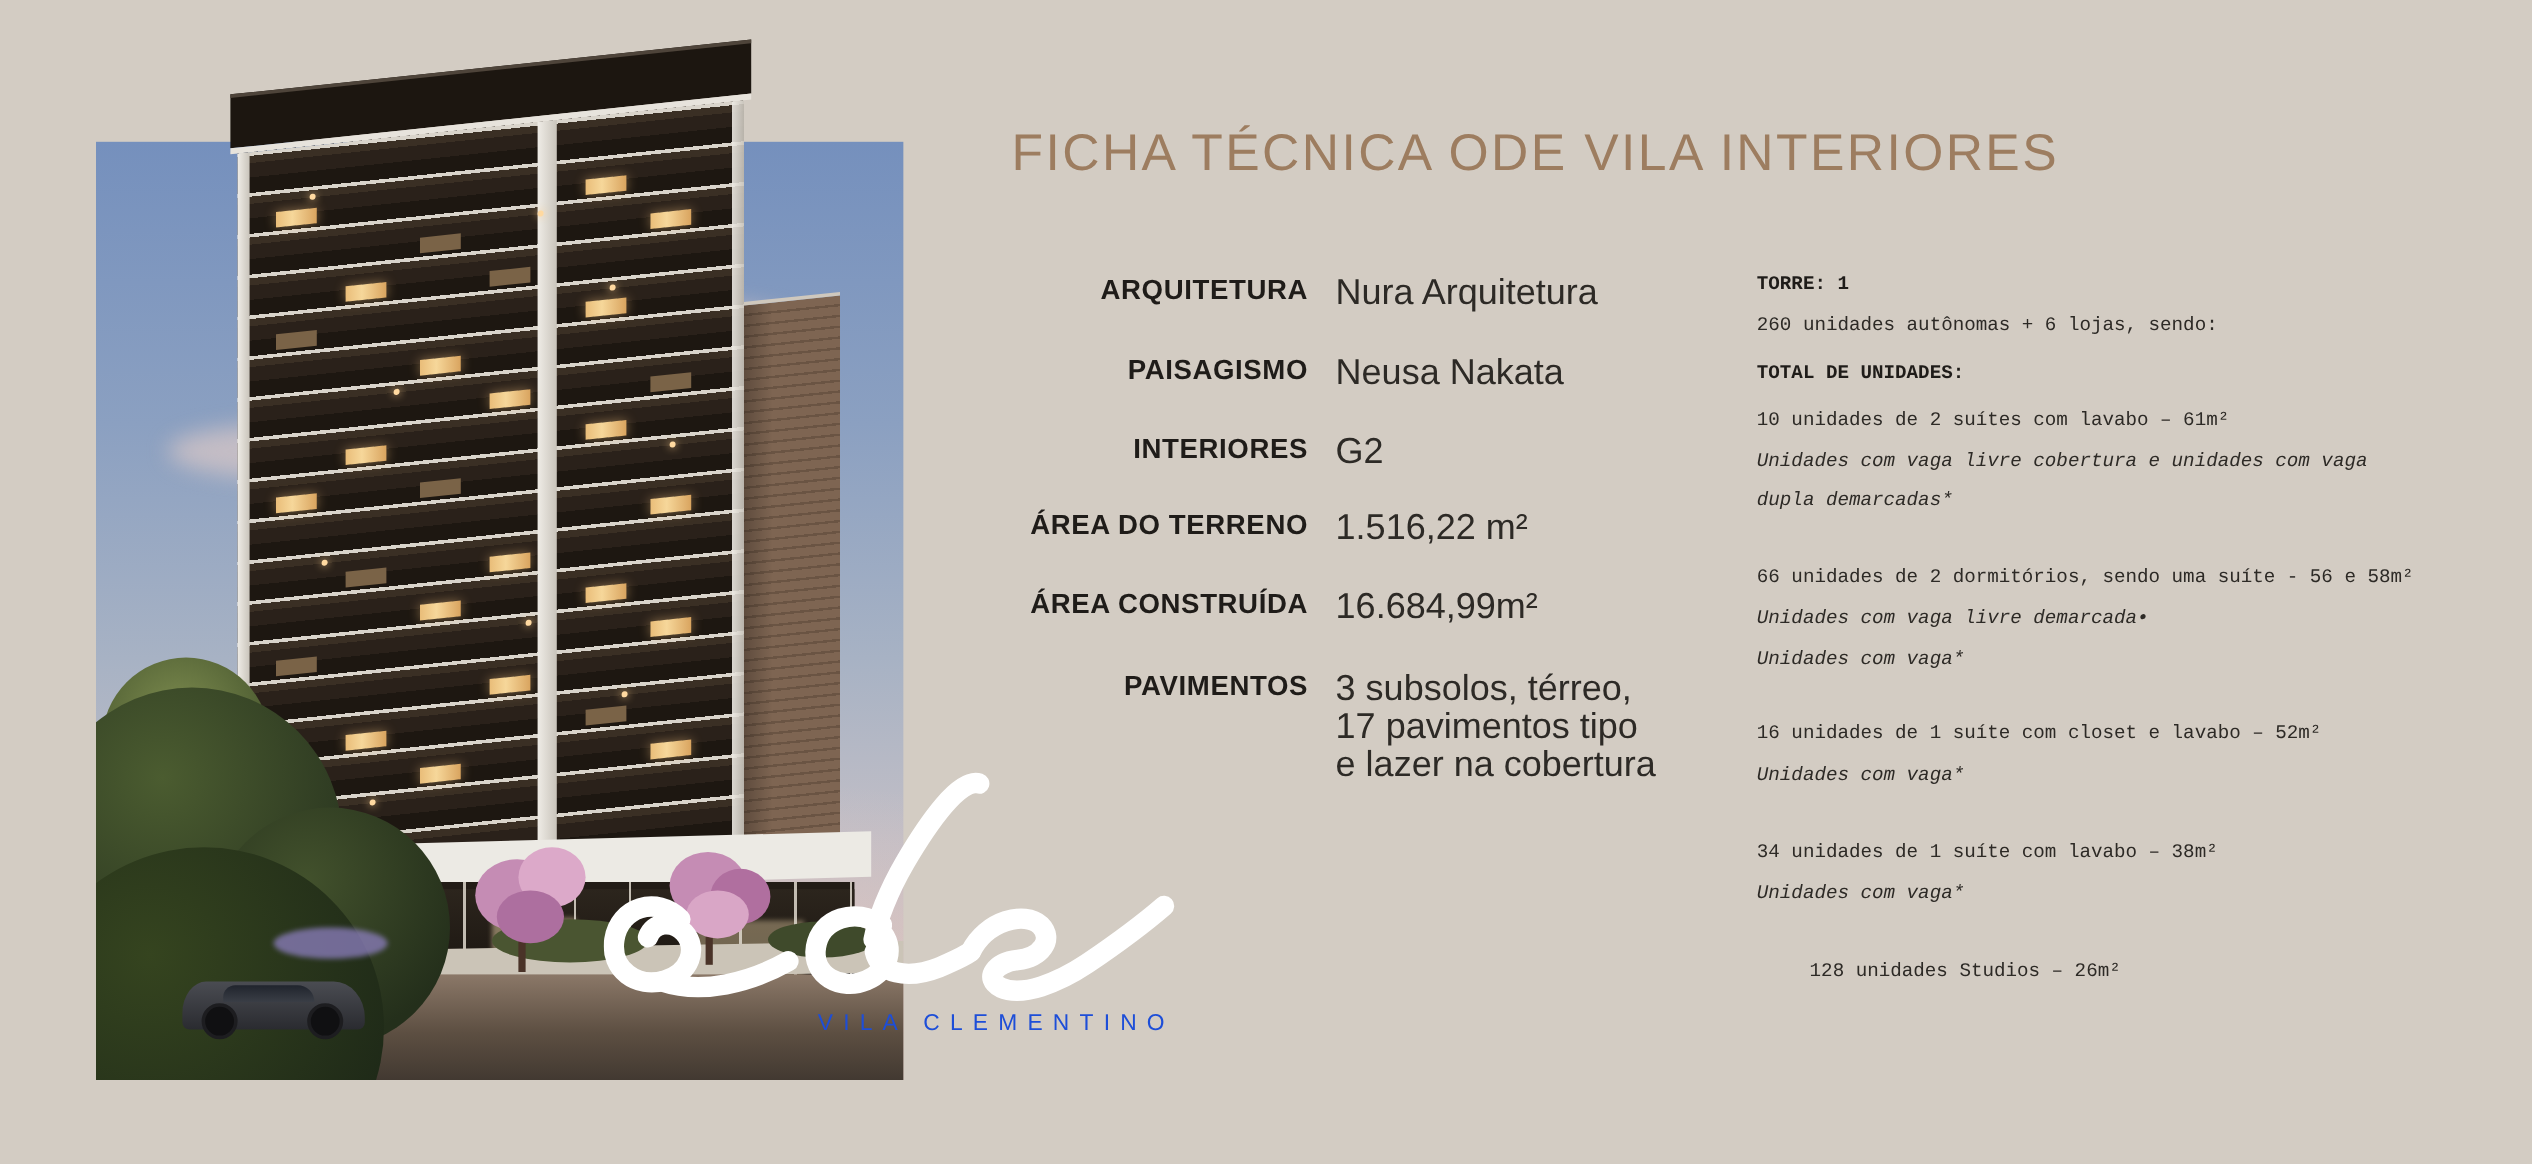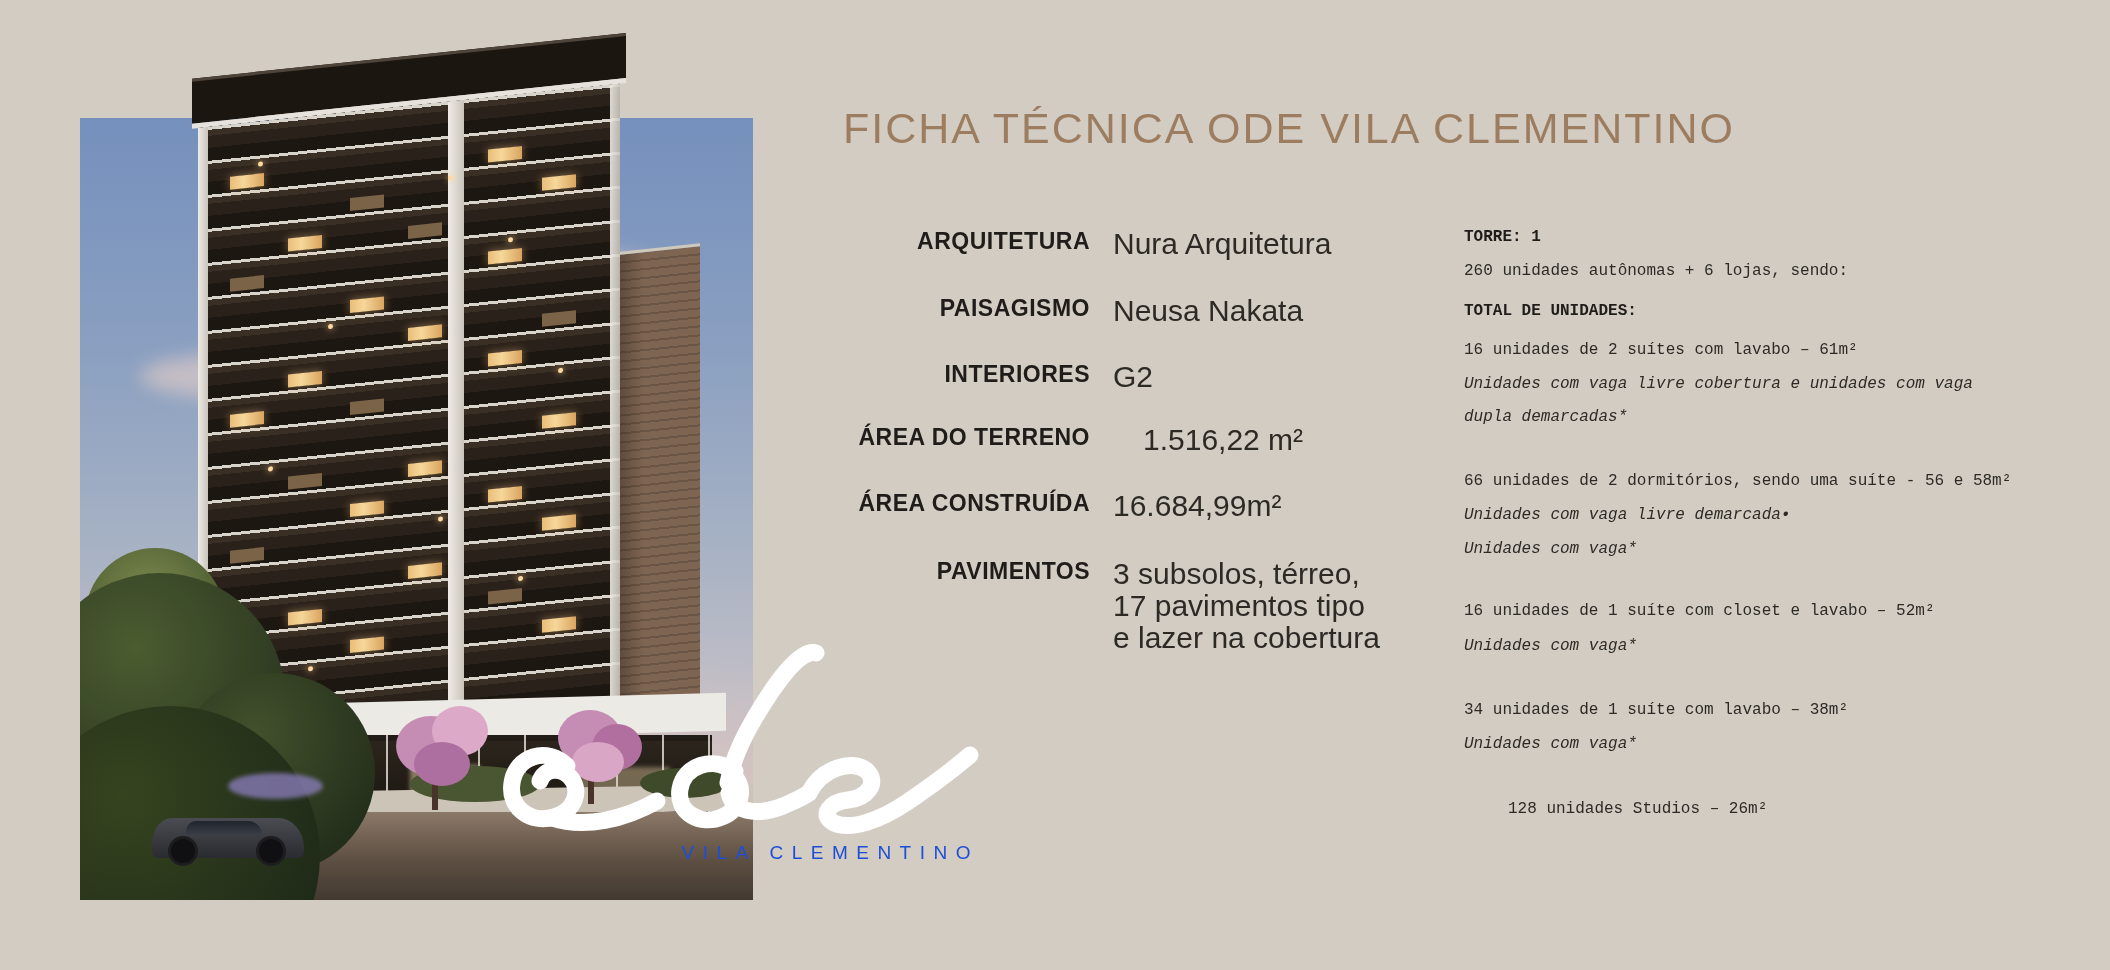--- a/index.html
+++ b/index.html
@@ -218,56 +218,56 @@
       <path d="M 49 178 C 82 189 122 179 154 161"></path>
       <path d="M 232 131 C 210 116 181 125 177 149 C 173 173 198 186 219 177 C 238 169 243 149 231 136"></path>
       <path d="M 313 13 C 297 8 271 45 251 79 C 237 103 228 127 225 143"></path>
       <path d="M 226 153 C 230 171 252 177 280 166 C 291 161 299 158 306 153"></path>
       <path d="M 306 153 C 319 127 351 119 364 131 C 376 143 364 158 345 160 C 327 162 316 175 331 183 C 349 191 379 179 403 163 C 431 144 452 128 467 115"></path>
     </g>
   </svg>
   <div class="logo-caption">VILA CLEMENTINO</div>
 </div>
 
-<div class="title">FICHA TÉCNICA ODE VILA CLEMENTINO</div>
+<div class="title">FICHA TÉCNICA ODE VILA INTERIORES</div>
 
 <div class="spec-row" style="top:228px;">
   <div class="spec-label">ARQUITETURA</div>
   <div class="spec-value">Nura Arquitetura</div>
 </div>
 <div class="spec-row" style="top:295px;">
   <div class="spec-label">PAISAGISMO</div>
   <div class="spec-value">Neusa Nakata</div>
 </div>
 <div class="spec-row" style="top:361px;">
   <div class="spec-label">INTERIORES</div>
   <div class="spec-value">G2</div>
 </div>
-<div class="spec-row" style="top:424px;gap:30px;">
+<div class="spec-row" style="top:424px;">
   <div class="spec-label">ÁREA DO TERRENO</div>
   <div class="spec-value">1.516,22 m²</div>
 </div>
 <div class="spec-row" style="top:490px;">
   <div class="spec-label">ÁREA CONSTRUÍDA</div>
   <div class="spec-value">16.684,99m²</div>
 </div>
 <div class="spec-row" style="top:558px;">
   <div class="spec-label">PAVIMENTOS</div>
   <div class="spec-value">
     <div>3 subsolos, térreo,</div>
     <div>17 pavimentos tipo</div>
     <div>e lazer na cobertura</div>
   </div>
 </div>
 
 <div class="tline bold" style="top:228px;">TORRE: 1</div>
 <div class="tline" style="top:262px;">260 unidades autônomas + 6 lojas, sendo:</div>
 <div class="tline bold" style="top:302px;">TOTAL DE UNIDADES:</div>
 
-<div class="tline" style="top:341px;">16 unidades de 2 suítes com lavabo – 61m²</div>
+<div class="tline" style="top:341px;">10 unidades de 2 suítes com lavabo – 61m²</div>
 <div class="tline italic" style="top:375px;">Unidades com vaga livre cobertura e unidades com vaga</div>
 <div class="tline italic" style="top:408px;">dupla demarcadas*</div>
 
 <div class="tline" style="top:472px;">66 unidades de 2 dormitórios, sendo uma suíte - 56 e 58m²</div>
 <div class="tline italic" style="top:506px;">Unidades com vaga livre demarcada•</div>
 <div class="tline italic" style="top:540px;">Unidades com vaga*</div>
 
 <div class="tline" style="top:602px;">16 unidades de 1 suíte com closet e lavabo – 52m²</div>
 <div class="tline italic" style="top:637px;">Unidades com vaga*</div>
 

